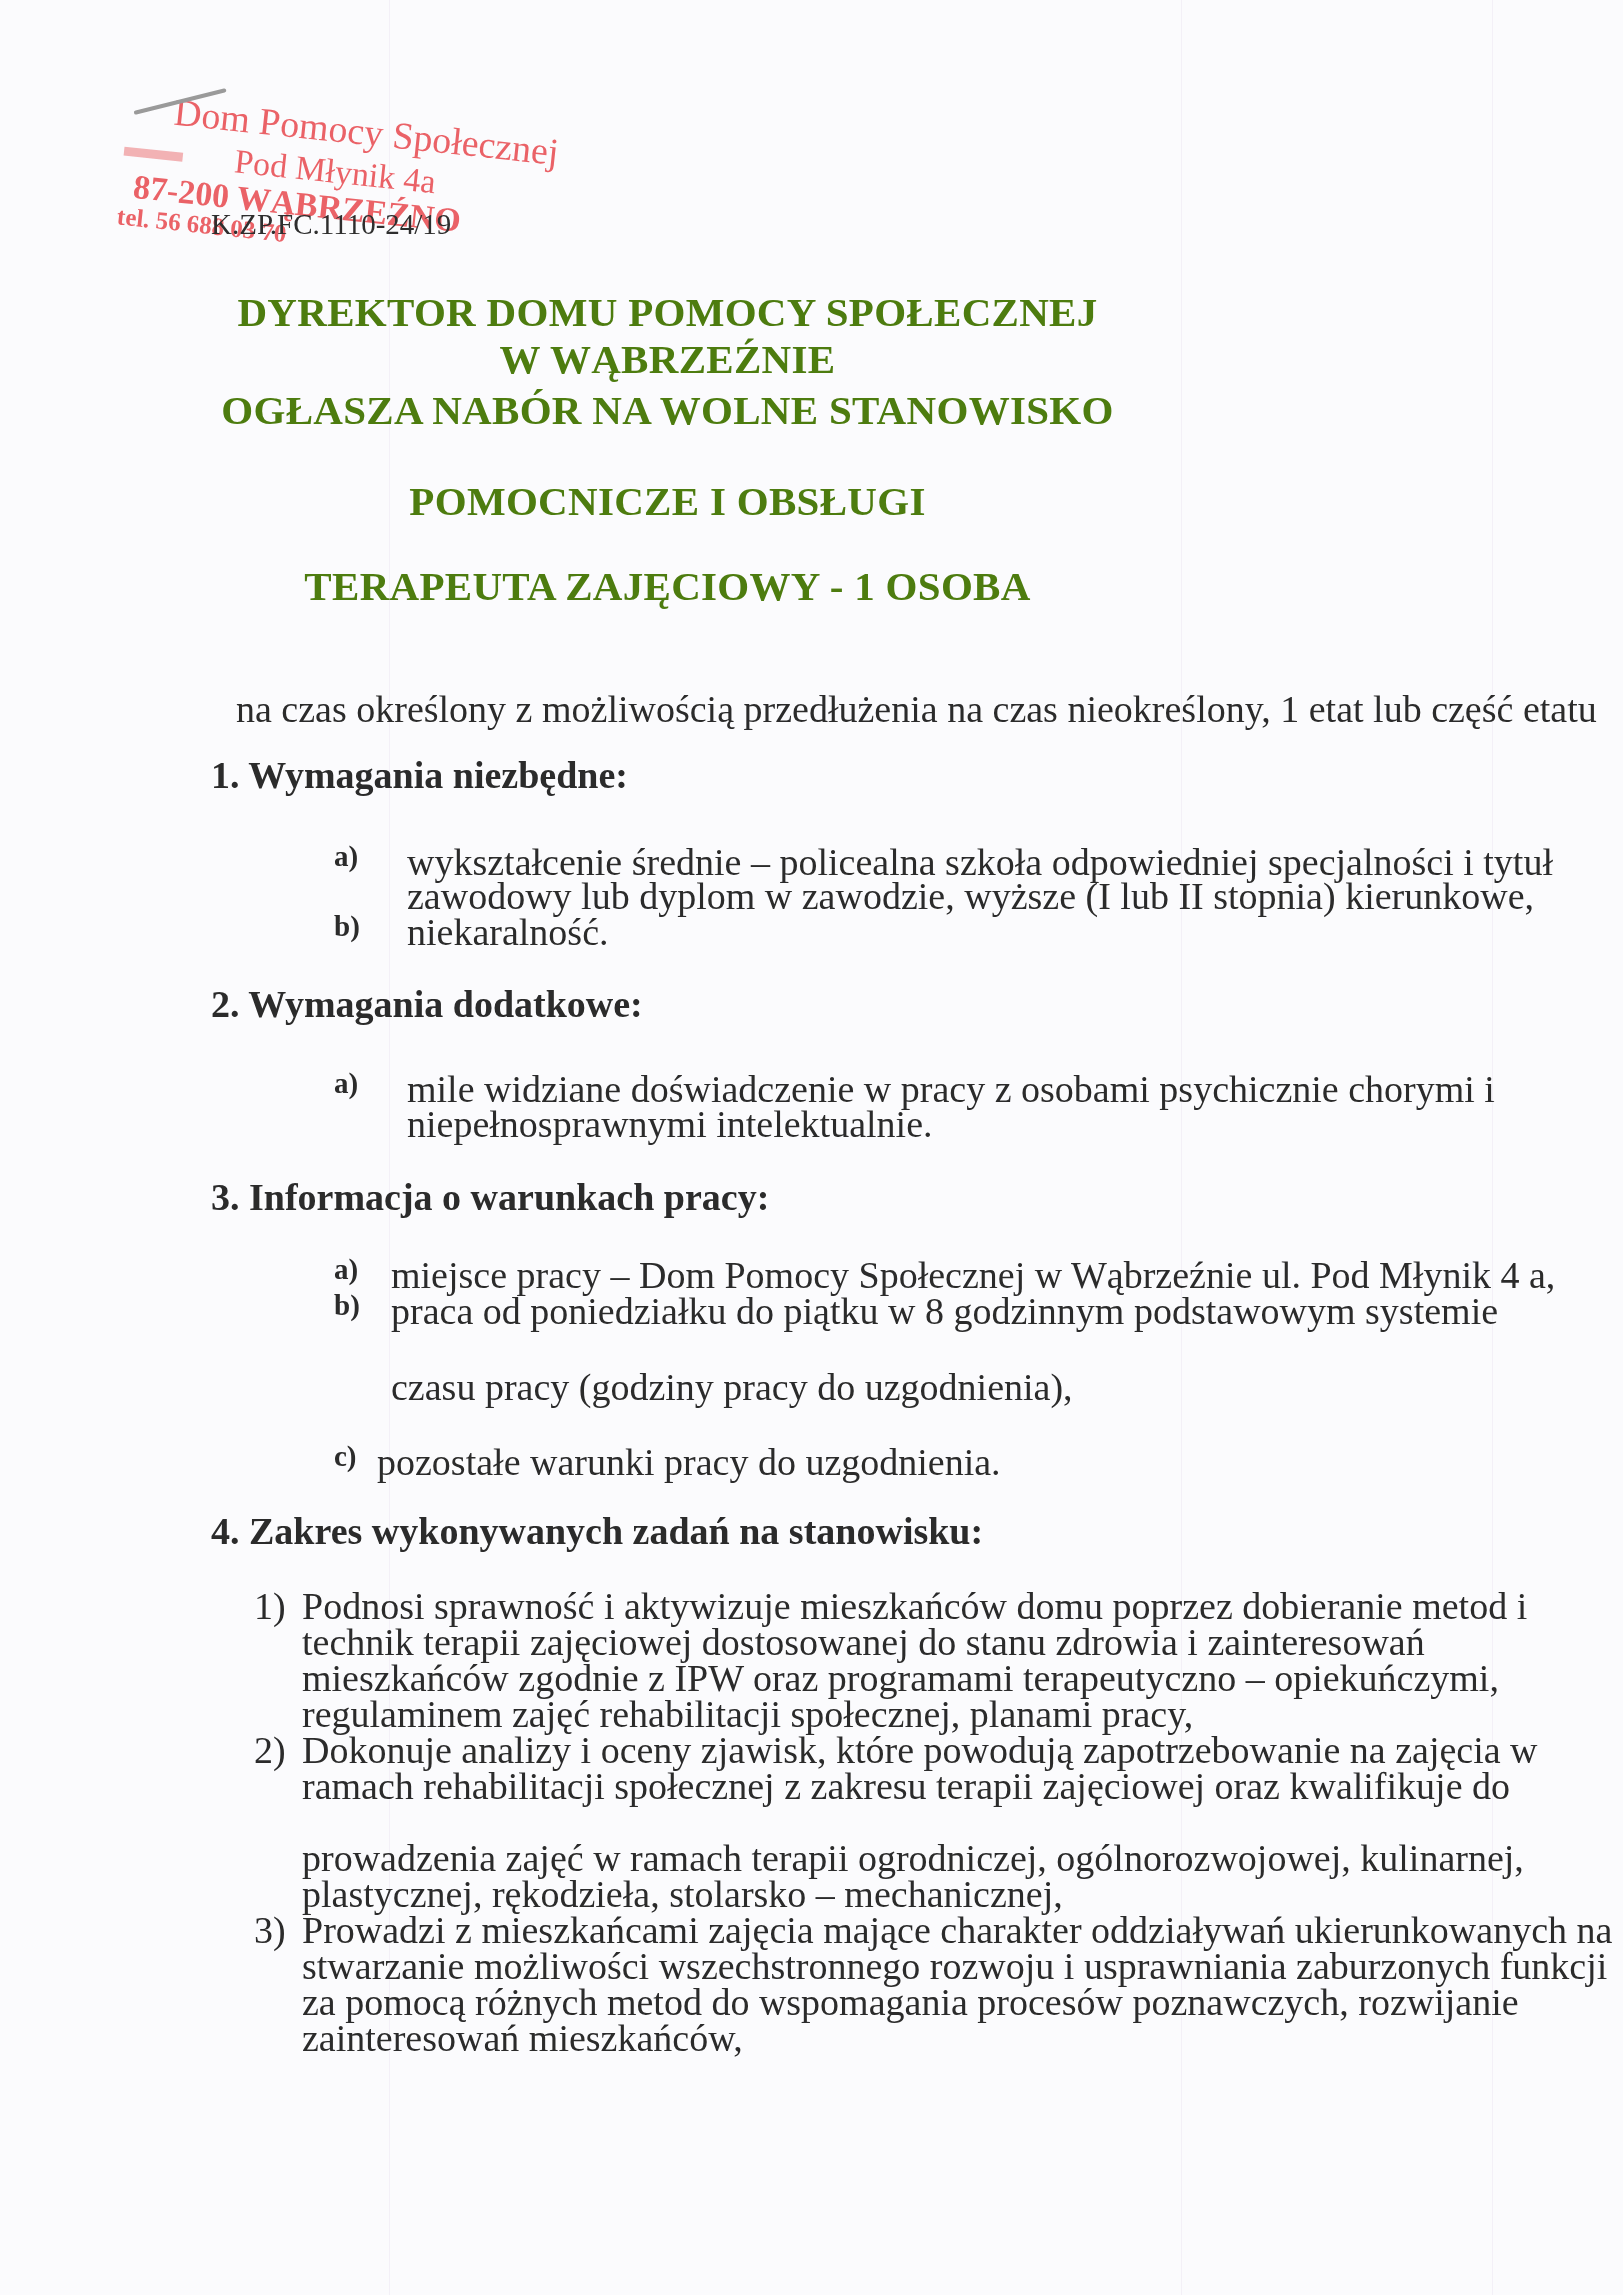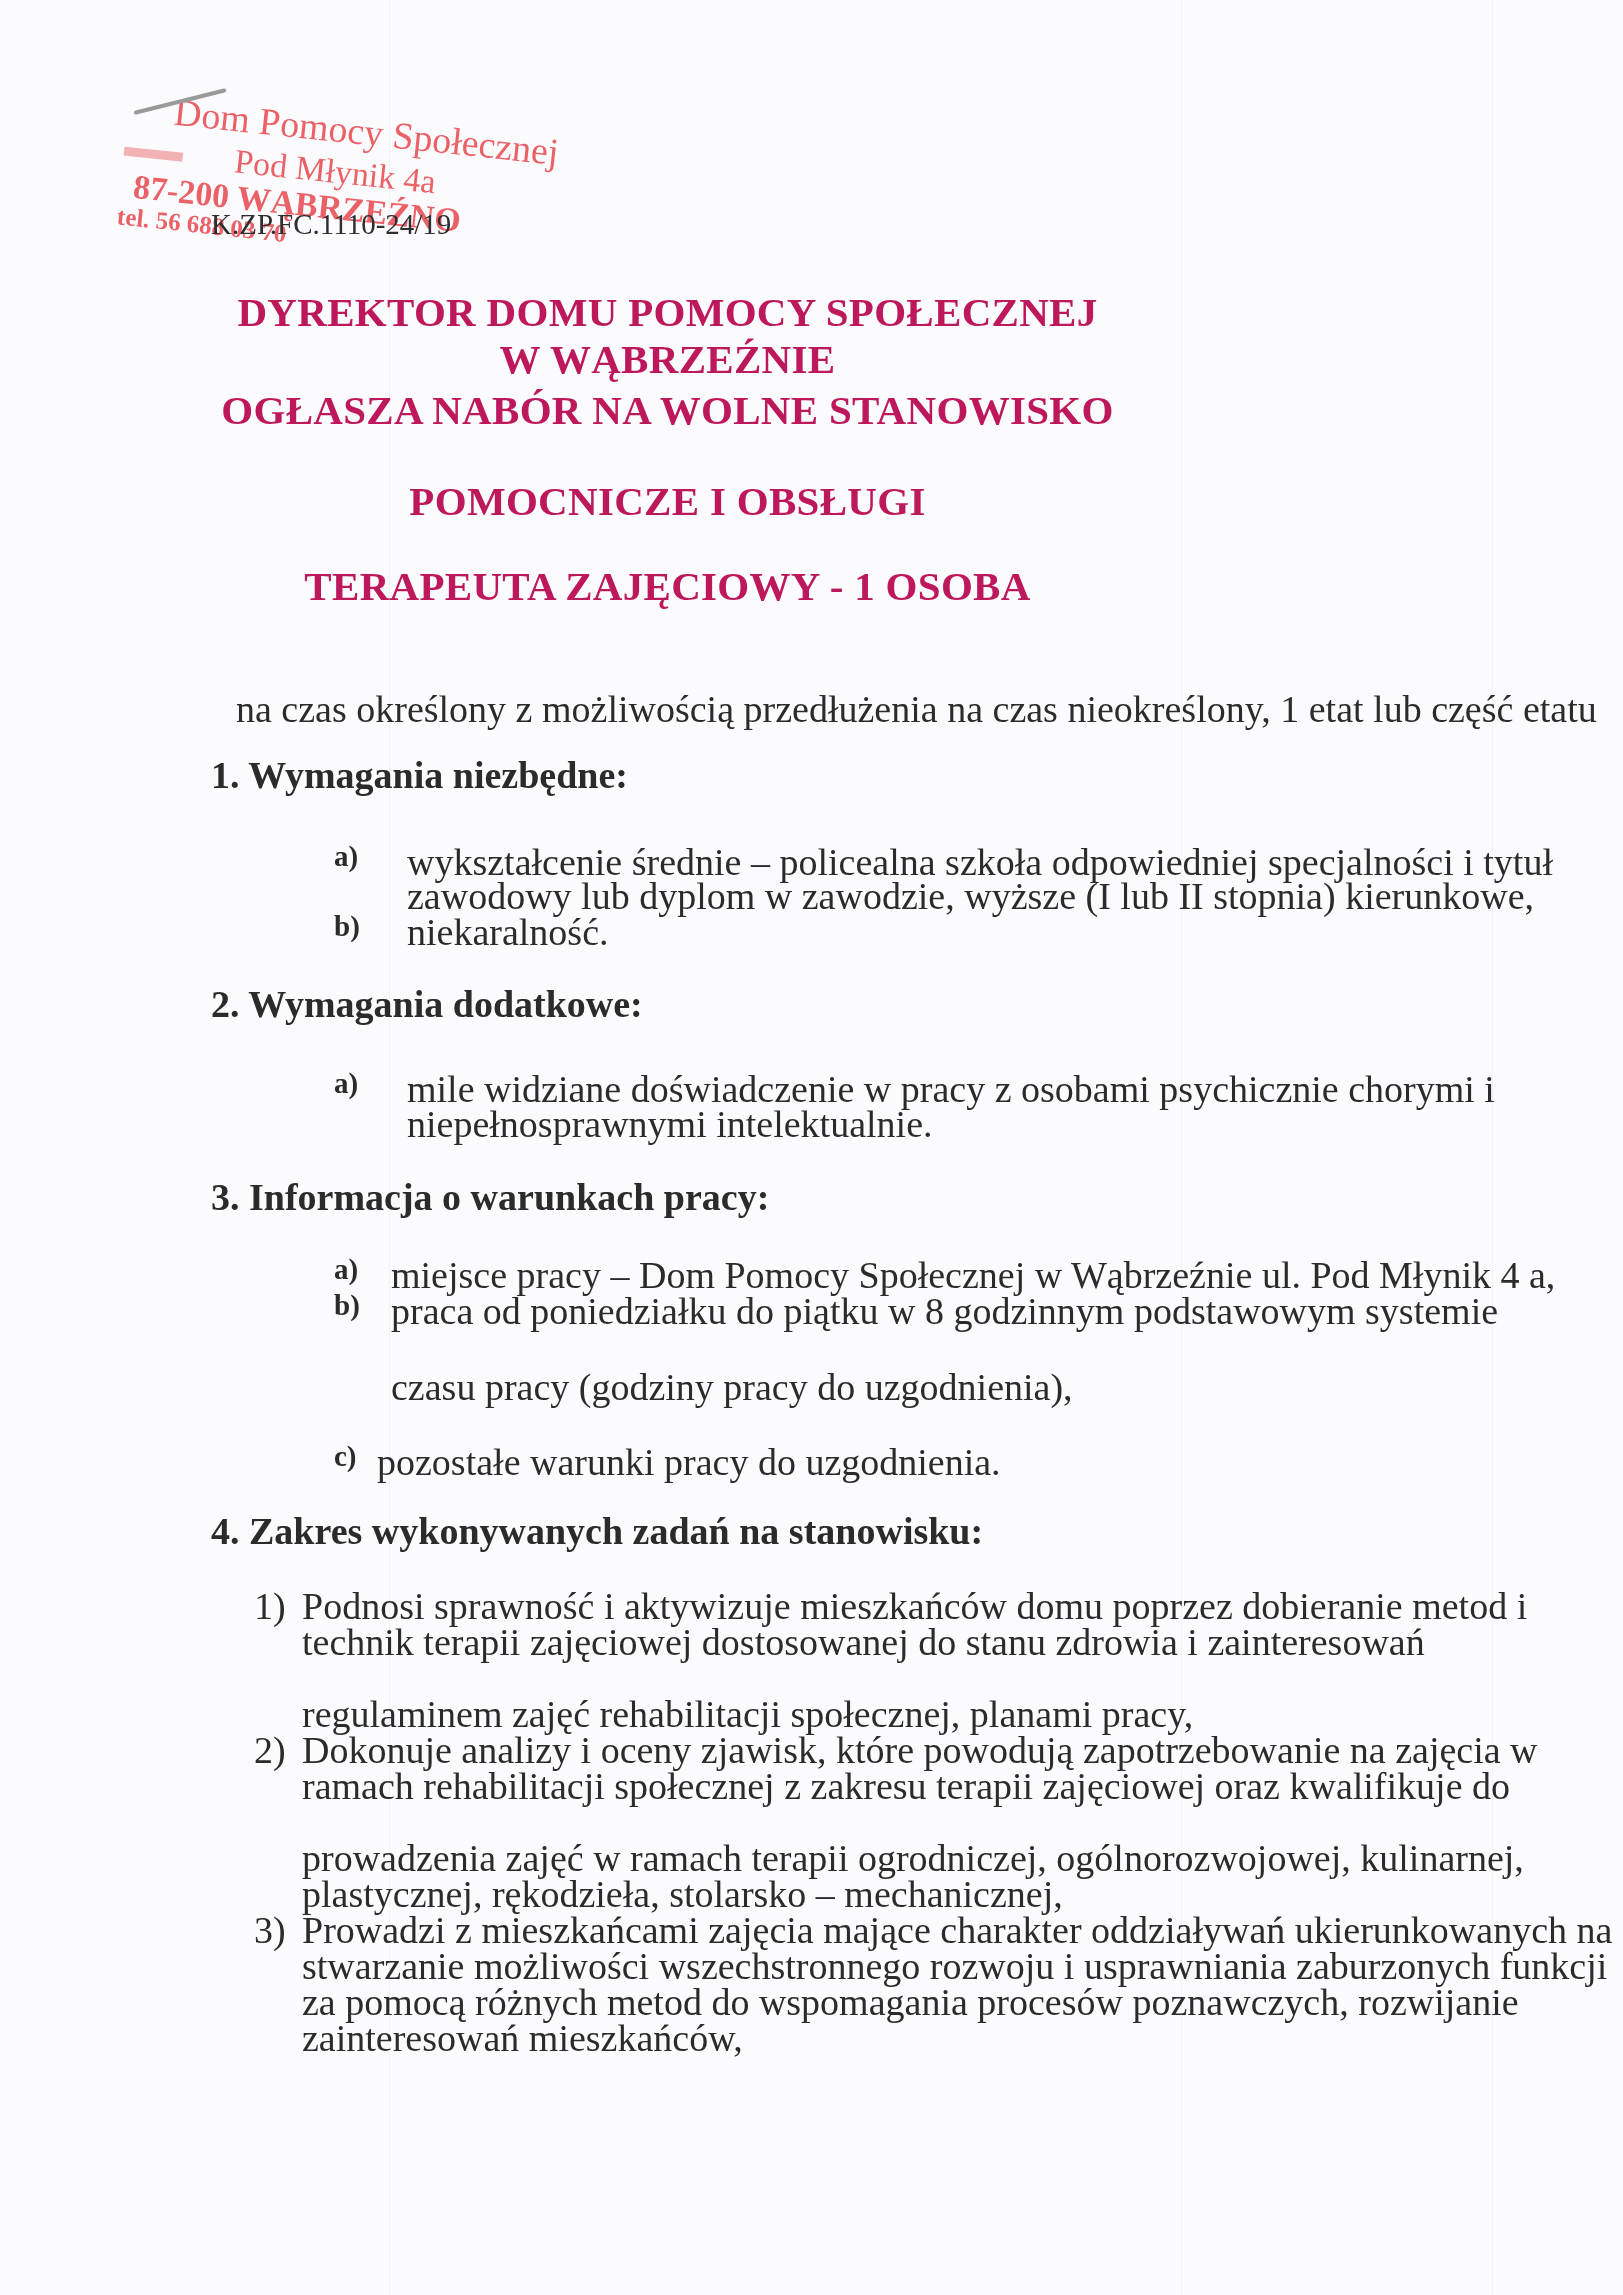--- a/index.html
+++ b/index.html
@@ -20,21 +20,21 @@
   .stamp .s2 { position: absolute; left: 111px; top: 46px; font-size: 34px; }
   .stamp .s3 { position: absolute; left: 13px; top: 82px; font-size: 34px; font-weight: bold; }
   .stamp .s4 { position: absolute; left: 0px; top: 118px; font-size: 25px; font-weight: bold; }
   .stamp .bar { position: absolute; left: 0; top: 62px; width: 59px; height: 9.2px; background: #ea6a6e; opacity: 0.6; }
   .staple { position: absolute; left: 134px; top: 111px; width: 95px; height: 3.9px; background: #9a9a9a;
             border-radius: 2px; transform: rotate(-14deg); transform-origin: left center; }
 
   .ref { position: absolute; left: 211px; top: 208px; font-size: 29px; color: #2e2e2e; }
 
   .title { position: absolute; left: 0; width: 1335px; text-align: center; font-weight: bold;
-           font-size: 41px; color: #be185d; letter-spacing: 0.3px; }
+           font-size: 41px; color: #4d7c0f; letter-spacing: 0.3px; }
 
   .line { position: absolute; font-size: 38px; color: #2b2b2b; white-space: nowrap; }
   .heading { font-weight: bold; }
   .lbl { position: absolute; font-size: 29px; font-weight: bold; color: #2b2b2b; }
   .just { text-align: justify; text-align-last: justify; }
 </style>
 </head>
 <body>
 
 <div class="page">
@@ -80,20 +80,21 @@
   <div class="line" style="left:391px; top:1289px">praca od poniedziałku do piątku w 8 godzinnym podstawowym systemie</div>
   <div class="line" style="left:391px; top:1365px">czasu pracy (godziny pracy do uzgodnienia),</div>
   <div class="lbl" style="left:334px; top:1440px">c)</div>
   <div class="line" style="left:377px; top:1440px">pozostałe warunki pracy do uzgodnienia.</div>
 
   <div class="line heading" style="left:211px; top:1509px">4. Zakres wykonywanych zadań na stanowisku:</div>
 
   <div class="line" style="left:254px; top:1584px">1)</div>
   <div class="line" style="left:302px; top:1584px">Podnosi sprawność i aktywizuje mieszkańców domu poprzez dobieranie metod i</div>
   <div class="line" style="left:302px; top:1620px">technik terapii zajęciowej dostosowanej do stanu zdrowia i zainteresowań</div>
+  <div class="line" style="left:302px; top:1656px">mieszkańców zgodnie z IPW oraz programami terapeutyczno – opiekuńczymi,</div>
   <div class="line" style="left:302px; top:1692px">regulaminem zajęć rehabilitacji społecznej, planami pracy,</div>
 
   <div class="line" style="left:254px; top:1728px">2)</div>
   <div class="line" style="left:302px; top:1728px">Dokonuje analizy i oceny zjawisk, które powodują zapotrzebowanie na zajęcia w</div>
   <div class="line" style="left:302px; top:1764px">ramach rehabilitacji społecznej z zakresu terapii zajęciowej oraz kwalifikuje do</div>
   <div class="line" style="left:302px; top:1836px">prowadzenia zajęć w ramach terapii ogrodniczej, ogólnorozwojowej, kulinarnej,</div>
   <div class="line" style="left:302px; top:1872px">plastycznej, rękodzieła, stolarsko – mechanicznej,</div>
 
   <div class="line" style="left:254px; top:1908px">3)</div>
   <div class="line" style="left:302px; top:1908px">Prowadzi z mieszkańcami zajęcia mające charakter oddziaływań ukierunkowanych na</div>

